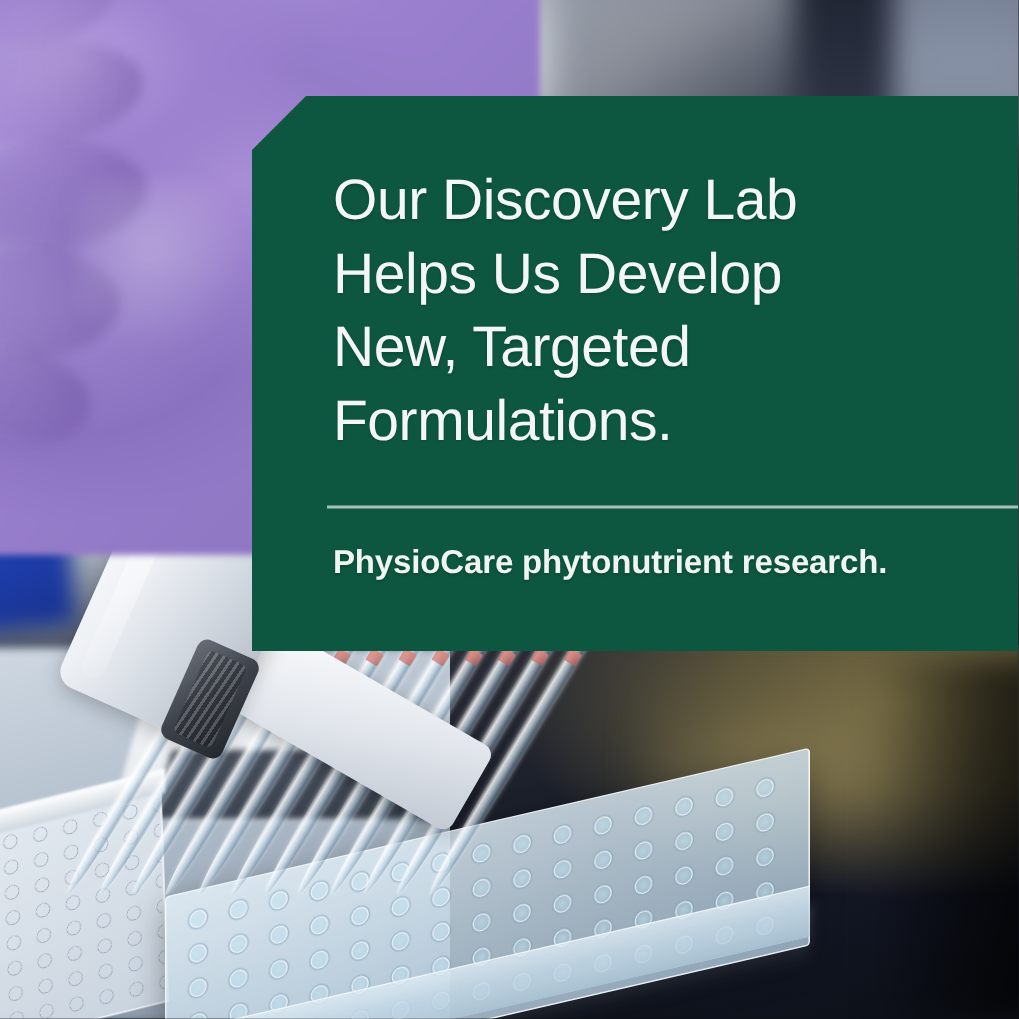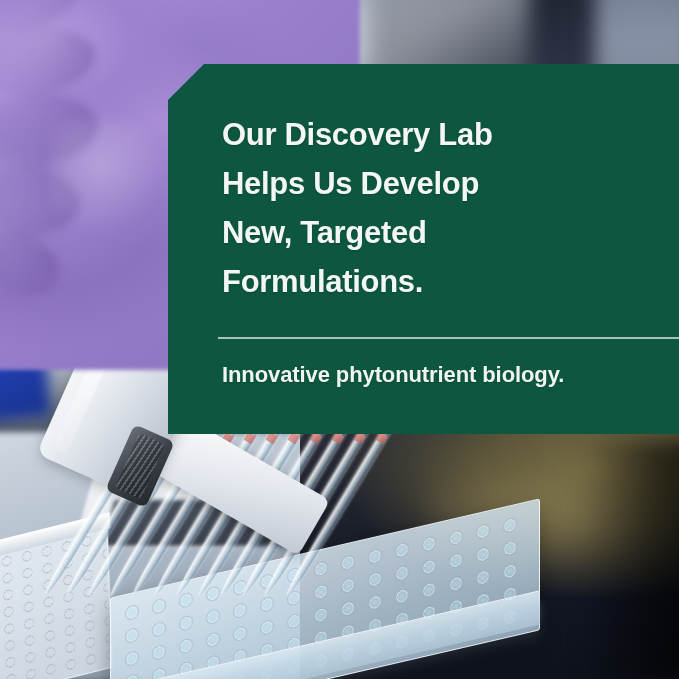--- a/index.html
+++ b/index.html
@@ -297,22 +297,22 @@
     left:168px; top:64px;
     width:511px; height:370px;
     background:#0d5741;
     clip-path:polygon(36px 0, 100% 0, 100% 100%, 0 100%, 0 36px);
   }
   .panel-inner {
     position:absolute; left:54px; top:46px; right:0; bottom:0;
   }
   .headline {
     color:#f3f6f4;
-    font-weight:bold;
-    font-size:31px;
+    font-weight:normal;
+    font-size:38px;
     line-height:49px;
     letter-spacing:-0.3px;
     white-space:pre-line;
     text-shadow:0 1px 2px rgba(0,0,0,.18);
   }
   .divider {
     position:absolute;
     left:50px; right:0; top:273px;
     height:2px;
     background:#c3d6cf;
@@ -400,16 +400,16 @@
   </div>
 
   <div class="panel">
     <div class="panel-inner">
       <div class="headline">Our Discovery Lab
 Helps Us Develop
 New, Targeted
 Formulations.</div>
     </div>
     <div class="divider"></div>
-    <div class="subline">Innovative phytonutrient biology.</div>
+    <div class="subline">PhysioCare phytonutrient research.</div>
   </div>
 
 </div>
 
 </body></html>

